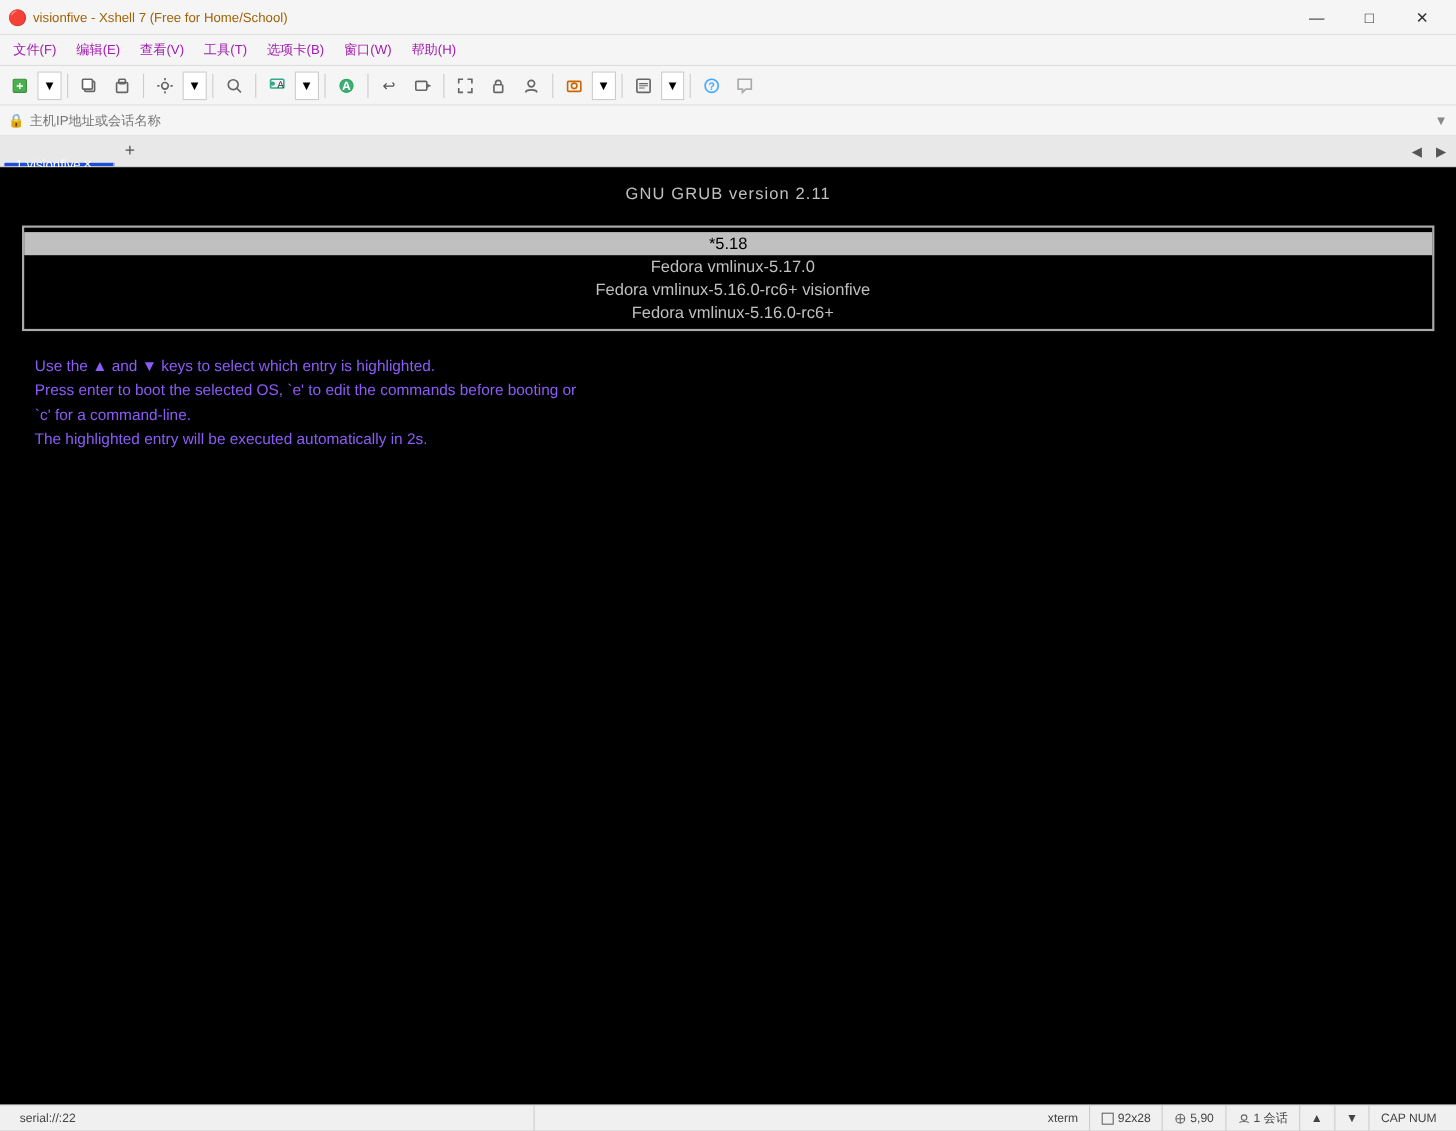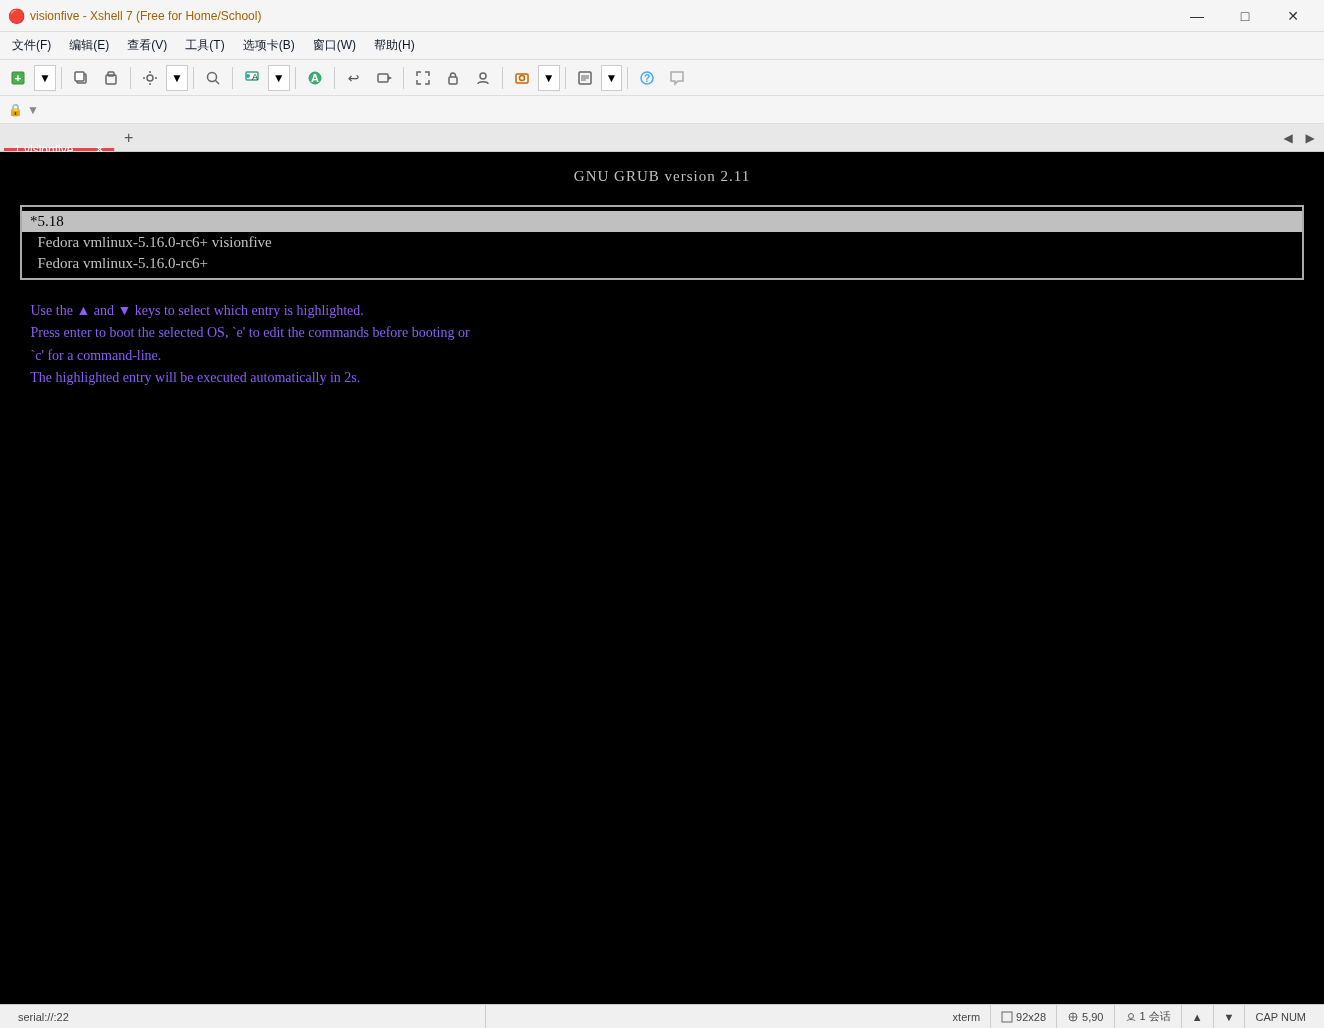--- a/index.html
+++ b/index.html
@@ -57,21 +57,21 @@
       display: flex;
       align-items: center;
       background: #f5f5f5;
       border-bottom: 1px solid #ddd;
       height: 28px;
       padding: 0 4px;
       gap: 2px;
     }
     .menu-item {
       font-size: 12px;
-      color: #0f172a;
+      color: #a21caf;
       padding: 2px 8px;
       cursor: pointer;
       height: 22px;
       display: flex;
       align-items: center;
     }
 
     
     #toolbar {
       display: flex;
@@ -149,23 +149,23 @@
       border-bottom: 1px solid #ccc;
       height: 28px;
       padding: 0 4px;
     }
     .tab {
       display: flex;
       align-items: center;
       padding: 0 10px;
       font-size: 12px;
       cursor: pointer;
-      gap: 22px;
+      gap: 2px;
       border-right: 1px solid #ccc;
-      background: #ef4444;
+      background: #1d4ed8;
       color: white;
       min-width: 100px;
       margin-top: 24px;
     }
     .tab-close {
       font-size: 10px;
       cursor: pointer;
       color: white;
     }
     .tab-add {
@@ -194,37 +194,38 @@
       color: #555;
     }
 
     
     #terminal-container {
       background: #000;
       flex: 1;
       display: flex;
       flex-direction: column;
       padding: 16px 0;
-      font-family: Liberation Serif, serif;
+      font-family: Liberation Sans, sans-serif;
       font-size: 15px;
       color: #c0c0c0;
       overflow: hidden;
     }
     #grub-header {
       text-align: center;
       color: #c0c0c0;
       margin-bottom: 20px;
       font-size: 15px;
       letter-spacing: 1px;
     }
     #grub-menu-box {
       margin: 0 20px;
       border: 2px solid #aaaaaa;
       padding: 4px 0;
       flex-shrink: 0;
+      text-align: center;
     }
     .grub-entry {
       padding: 2px 8px;
       color: #c0c0c0;
       font-size: 15px;
       white-space: pre;
     }
     .grub-entry.selected {
       background: #c0c0c0;
       color: #000;
@@ -413,20 +414,21 @@
   </button>
   <button class="toolbar-btn">
     <svg width="16" height="16" viewBox="0 0 16 16">
         <path d="M2 2h12v9H9l-3 3v-3H2z" fill="none" stroke="#aaa" stroke-width="1.5"></path>
       </svg>
   </button>
 </div>
 
 <div id="address-bar">
   <span id="address-icon">🔒</span>
+  <input id="address-input" type="text" style="color: rgb(170, 170, 170);" placeholder="主机IP地址或会话名称">
   <span id="address-arrow">▼</span>
 </div>
 
 <div id="tab-bar">
   <div class="tab">
     <span>1 visionfive</span>
     <span class="tab-close">✕</span>
   </div>
   <div class="tab-add" style="background:transparent;color:#555;">+</div>
   <div class="tab-nav">
@@ -434,20 +436,21 @@
     <span class="tab-nav-btn">▶</span>
   </div>
 </div>
 
 <div id="main-content">
   <div id="terminal-container">
     <div id="grub-header">GNU GRUB  version 2.11</div>
     <div id="grub-menu-box">
 
     <div class="grub-entry selected">*5.18</div>
+        <div class="grub-entry">  Fedora vmlinux-5.17.0</div>
         <div class="grub-entry">  Fedora vmlinux-5.16.0-rc6+ visionfive</div>
         <div class="grub-entry">  Fedora vmlinux-5.16.0-rc6+</div>
       </div>
     <div id="grub-footer">   Use the ▲ and ▼ keys to select which entry is highlighted.
    Press enter to boot the selected OS, `e' to edit the commands before booting or
    `c' for a command-line.
    The highlighted entry will be executed automatically in 2s.</div>
   </div>
 </div>
 

